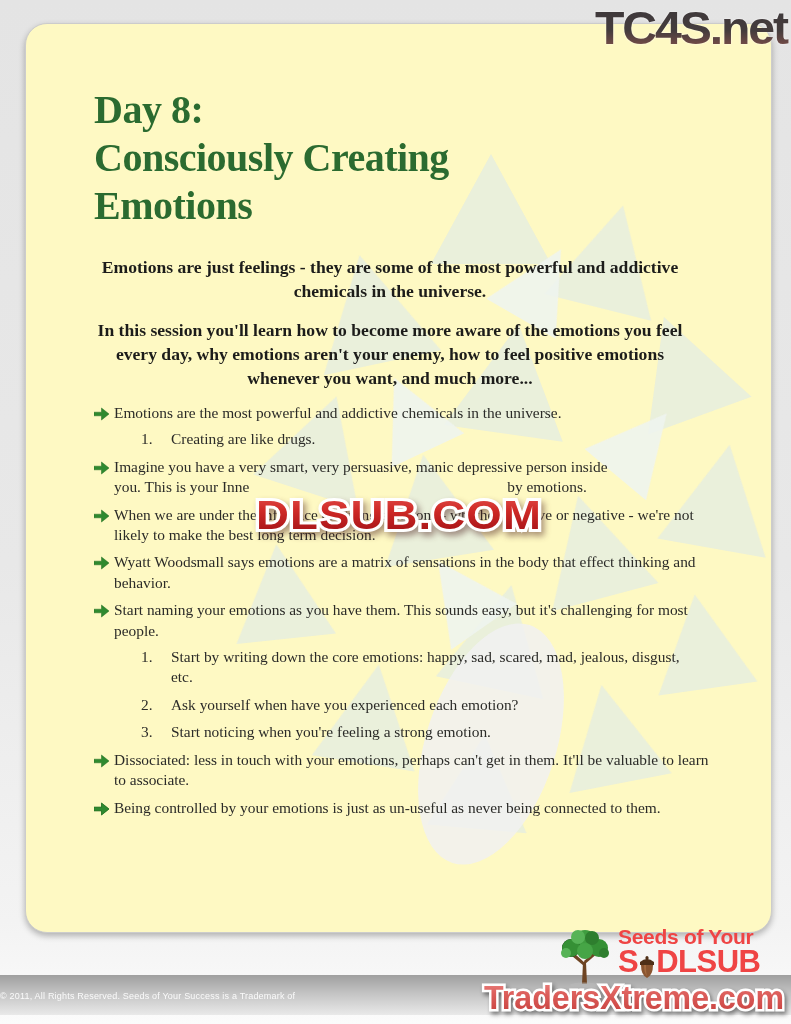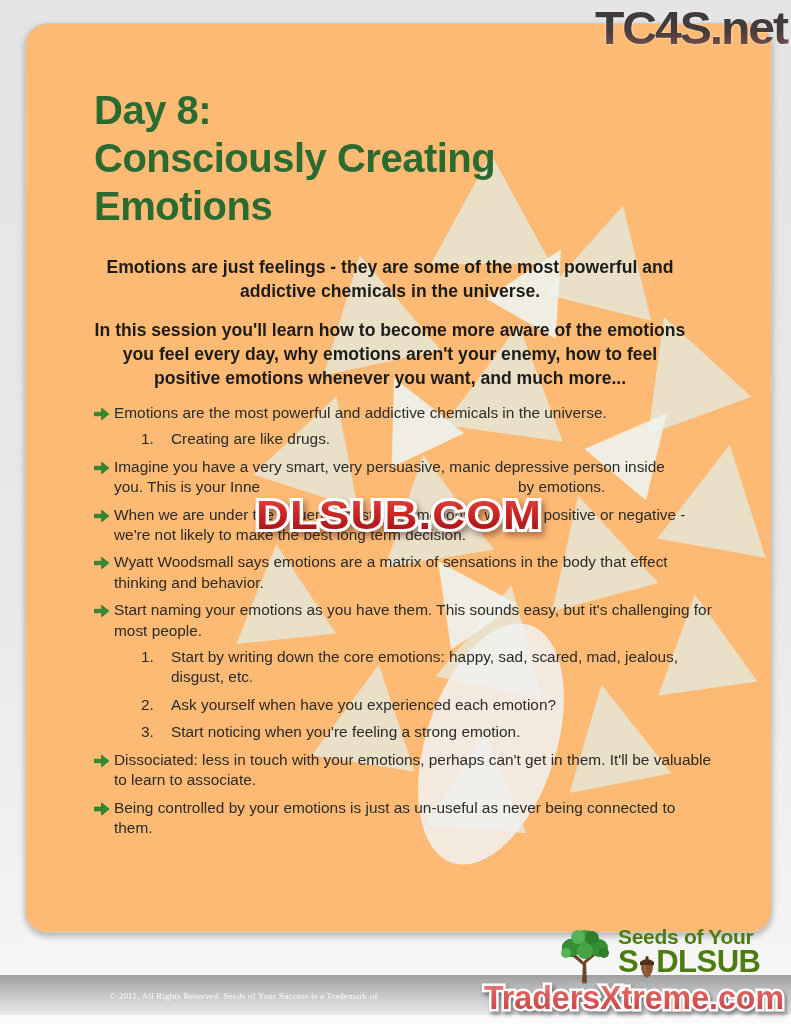--- a/index.html
+++ b/index.html
@@ -5,23 +5,24 @@
   html,body{margin:0;padding:0;}
   body{
     width:791px;height:1024px;position:relative;overflow:hidden;
     background:linear-gradient(180deg,#e4e4e4 0%,#e8e8e8 55%,#f3f3f3 90%,#fbfbfb 100%);
     font-family:"Liberation Sans","DejaVu Sans",sans-serif;
     -webkit-font-smoothing:antialiased;
   }
   
   .card{
     position:absolute;left:25px;top:23px;width:745px;height:908px;
-    background:#fdba74;border:1px solid #cccccc;border-radius:22px;
+    background:#fef9c3;border:1px solid #cccccc;border-radius:22px;
     box-shadow:0 3px 6px rgba(0,0,0,0.28);
     overflow:hidden;
+    font-family:Liberation Serif, serif;
   }
   .bg-art{position:absolute;right:-30px;top:100px;pointer-events:none;}
   .content{position:absolute;left:0;top:0;width:100%;box-sizing:border-box;padding:62px 58px 0 68px;}
   
   .title{
     color:#2b6b30;font-weight:700;font-size:40px;line-height:48px;letter-spacing:-0.5px;margin:0 0 0 0;
   }
   
   .lead{font-weight:700;color:#1c1c1a;font-size:17.6px;line-height:24px;width:592px;margin:25px 0 0 0;text-align:center;}
   .lead.second{margin-top:15px;}
@@ -40,26 +41,26 @@
   
   .wm-top{position:absolute;top:0;right:0;z-index:6;filter:drop-shadow(0 0 1px rgba(255,255,255,0.7));}
   .wm-dlsub{position:absolute;left:248px;top:484px;z-index:7;filter:drop-shadow(3px 4px 3px rgba(70,25,25,0.45));}
   .wm-bottom{position:absolute;left:477px;top:973px;z-index:9;filter:drop-shadow(2px 3px 2px rgba(0,0,0,0.45));}
   
   .footer-bar{
     position:absolute;left:0;top:975px;width:791px;height:40px;z-index:4;
     background:linear-gradient(180deg,#9f9f9f 0%,#c3c3c3 45%,#e9e9e9 100%);
   }
   .copyright{
-    position:absolute;left:0;top:16px;width:487px;text-align:center;
-    font-size:9px;color:rgba(255,255,255,0.92);letter-spacing:0.2px;font-family:Liberation Serif, serif;
+    position:absolute;left:0;top:16px;width:487px;text-align:left;
+    font-size:9px;color:rgba(255,255,255,0.92);letter-spacing:0.2px;
   }
   
   .logo{position:absolute;left:556px;top:926px;z-index:8;display:flex;align-items:flex-start;}
-  .logo-text{margin-left:4px;color:#4d7c0f;}
+  .logo-text{margin-left:4px;color:#ef4444;}
   .logo-line1{font-weight:700;font-size:21px;line-height:22px;letter-spacing:-0.3px;}
   .logo-line2{display:flex;align-items:flex-end;font-weight:700;font-size:31px;line-height:30px;letter-spacing:-0.5px;margin-top:-1px;}
   .logo-line2 .acorn{margin:0 1px -3px 1px;}
 </style>
 </head>
 <body>
 
 <div class="card">
 
   <svg class="bg-art" width="640" height="760" viewBox="0 0 640 760">

